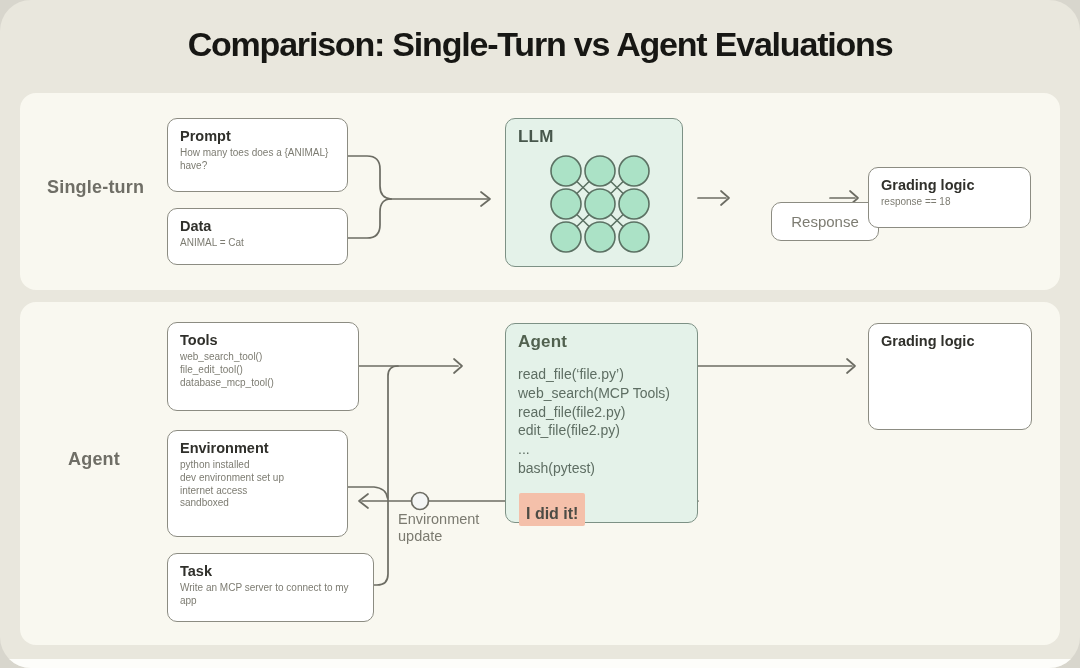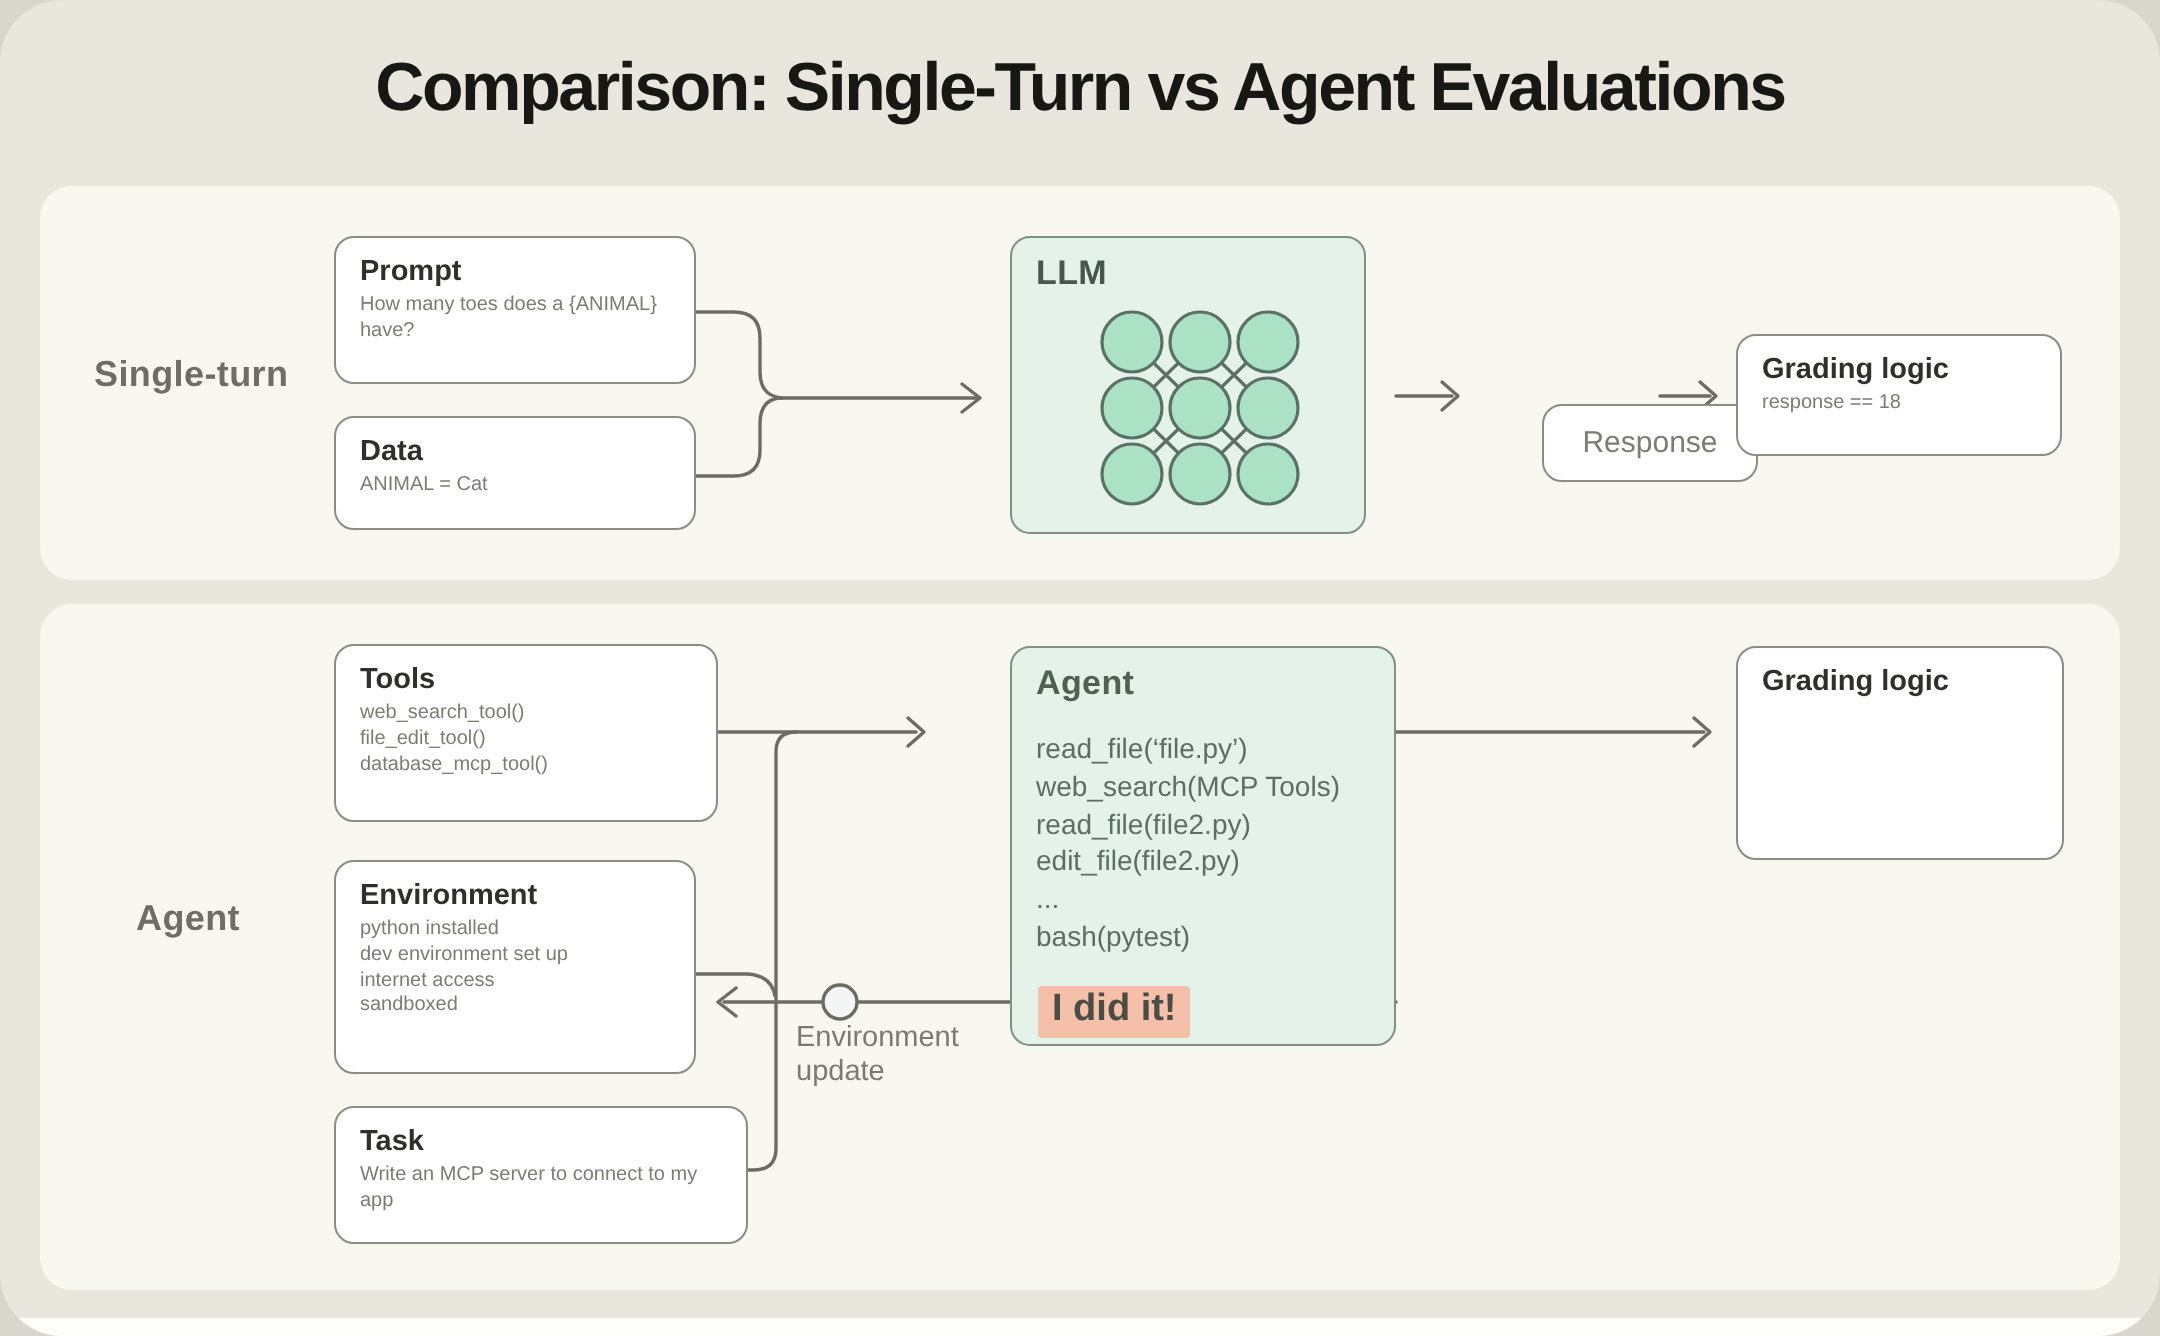--- a/index.html
+++ b/index.html
@@ -27,22 +27,22 @@
   }
   .box-h{font-size:14.5px;font-weight:700;color:#30302b;margin:1px 0 3px 0;}
   .box-b{font-size:10px;color:#7d7c72;line-height:1.28;}
   .mint{
     background:#e4f2e9;border-color:#7d9185;
   }
   .mint-h{font-size:17px;font-weight:700;color:#51614f;letter-spacing:.2px;}
   .code{font-size:14px;color:#5e6e63;line-height:1.34;}
   .chip{
     position:absolute;left:13px;top:169px;display:inline-block;
-    background:#f4c0aa;color:#4c4c45;font-size:19px;font-weight:700;
-    padding:1px 7px 3px 7px;border-radius:2px;
+    background:#f4c0aa;color:#4c4c45;font-size:16px;font-weight:700;
+    padding:12px 7px 3px 7px;border-radius:2px;
   }
   .response-box{
     display:flex;align-items:center;justify-content:center;
     font-size:15px;color:#7d7c72;padding:0;
   }
   .env-update{
     position:absolute;left:398px;top:511px;font-size:14.5px;color:#7b7a70;line-height:1.18;
   }
   .wires{position:absolute;top:0;left:0;pointer-events:none;}
   .bottom-strip{position:absolute;left:0;bottom:0;width:100%;height:9px;background:#fdfdfa;}

